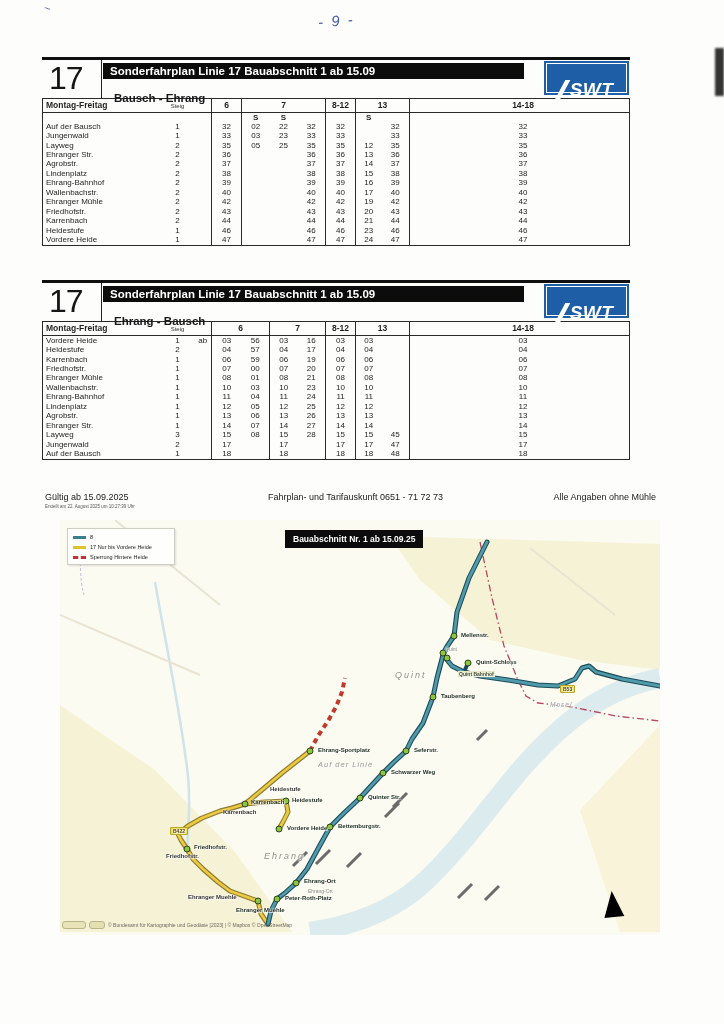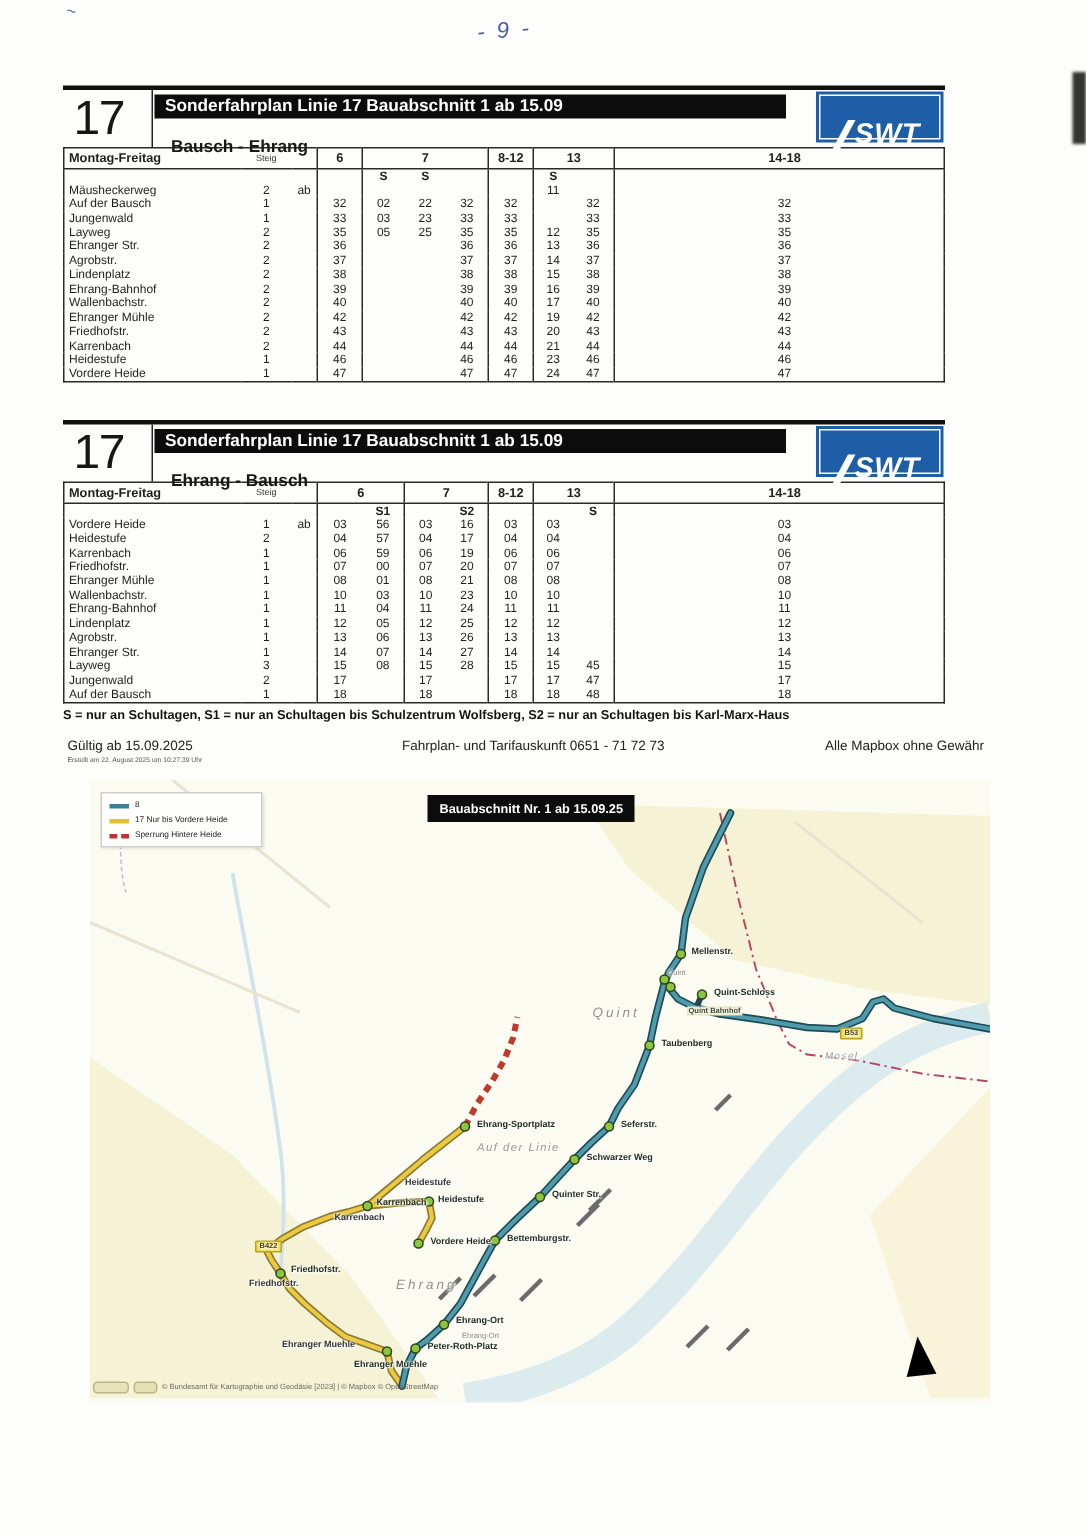--- a/index.html
+++ b/index.html
@@ -126,33 +126,20 @@
             <td class="sub gs"></td>
             <td class="sub gs">S</td>
             <td class="sub">S</td>
             <td class="sub"></td>
             <td class="sub gs"></td>
             <td class="sub gs">S</td>
             <td class="sub"></td>
             <td class="sub gs wide"></td>
           </tr>
           <tr class="brow">
-            <td class="stop">Mäusheckerweg</td>
-            <td class="steig">2</td>
-            <td class="ab">ab</td>
-            <td class="tv gs"></td>
-            <td class="tv gs"></td>
-            <td class="tv"></td>
-            <td class="tv"></td>
-            <td class="tv gs"></td>
-            <td class="tv gs">11</td>
-            <td class="tv"></td>
-            <td class="tv gs wide"></td>
-          </tr>
-          <tr class="brow">
             <td class="stop">Auf der Bausch</td>
             <td class="steig">1</td>
             <td class="ab"></td>
             <td class="tv gs">32</td>
             <td class="tv gs">02</td>
             <td class="tv">22</td>
             <td class="tv">32</td>
             <td class="tv gs">32</td>
             <td class="tv gs"></td>
             <td class="tv">32</td>
@@ -349,33 +336,20 @@
           <tr class="hrow">
             <td class="hname">Montag-Freitag</td>
             <td class="hsteig">Steig</td>
             <td></td>
             <td class="hhour gs" colspan="2">6</td>
             <td class="hhour gs" colspan="2">7</td>
             <td class="hhour gs" colspan="1">8-12</td>
             <td class="hhour gs" colspan="2">13</td>
             <td class="hhour gs wide" colspan="1">14-18</td>
           </tr>
-          <tr class="srow">
-            <td></td>
-            <td></td>
-            <td></td>
-            <td class="sub gs"></td>
-            <td class="sub">S1</td>
-            <td class="sub gs"></td>
-            <td class="sub">S2</td>
-            <td class="sub gs"></td>
-            <td class="sub gs"></td>
-            <td class="sub">S</td>
-            <td class="sub gs wide"></td>
-          </tr>
           <tr class="brow">
             <td class="stop">Vordere Heide</td>
             <td class="steig">1</td>
             <td class="ab">ab</td>
             <td class="tv gs">03</td>
             <td class="tv">56</td>
             <td class="tv gs">03</td>
             <td class="tv">16</td>
             <td class="tv gs">03</td>
             <td class="tv gs">03</td>
@@ -533,27 +507,26 @@
             <td class="tv"></td>
             <td class="tv gs">18</td>
             <td class="tv"></td>
             <td class="tv gs">18</td>
             <td class="tv gs">18</td>
             <td class="tv">48</td>
             <td class="tv gs wide">18</td>
           </tr>
         </tbody>
       </table>
-    <div class="tt-note">S = nur an Schultagen, S1 = nur an Schultagen bis Schulzentrum Wolfsberg, S2 = nur an Schultagen bis Karl-Marx-Haus</div>
   </section>
 
   <div id="f-valid" class="pfoot">Gültig ab 15.09.2025</div>
   <div id="f-created" class="pfoot">Erstellt am 22. August 2025 um 10:27:39 Uhr</div>
   <div id="f-info" class="pfoot">Fahrplan- und Tarifauskunft 0651 - 71 72 73</div>
-  <div id="f-disc" class="pfoot">Alle Mapbox ohne Gewähr</div>
+  <div id="f-disc" class="pfoot">Alle Angaben ohne Mühle</div>
 
   <div id="map">
     <svg viewBox="0 0 600 415">
 
       <polygon points="330,16 600,24 600,150 520,140 430,120 360,60" fill="#f5f0d0" opacity=".85"></polygon>
       <polygon points="0,185 95,250 175,332 232,412 0,412" fill="#f5f0d0" opacity=".85"></polygon>
       <polygon points="600,205 520,290 560,412 600,412" fill="#f7f2d6" opacity=".9"></polygon>
 
       <path d="M600,158 C540,170 500,205 462,248 C430,285 400,330 360,366 C330,392 290,406 250,412" fill="none" stroke="#d8e9ec" stroke-width="20" opacity=".9"></path>
       <path d="M95,62 C105,120 118,180 126,240 C131,272 129,300 127,329" fill="none" stroke="#cfe3ea" stroke-width="2.5"></path>

